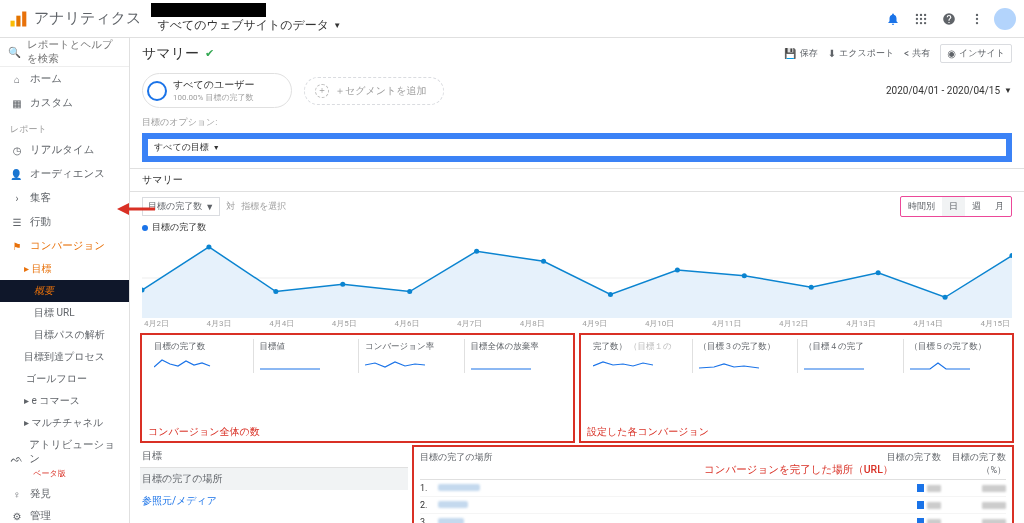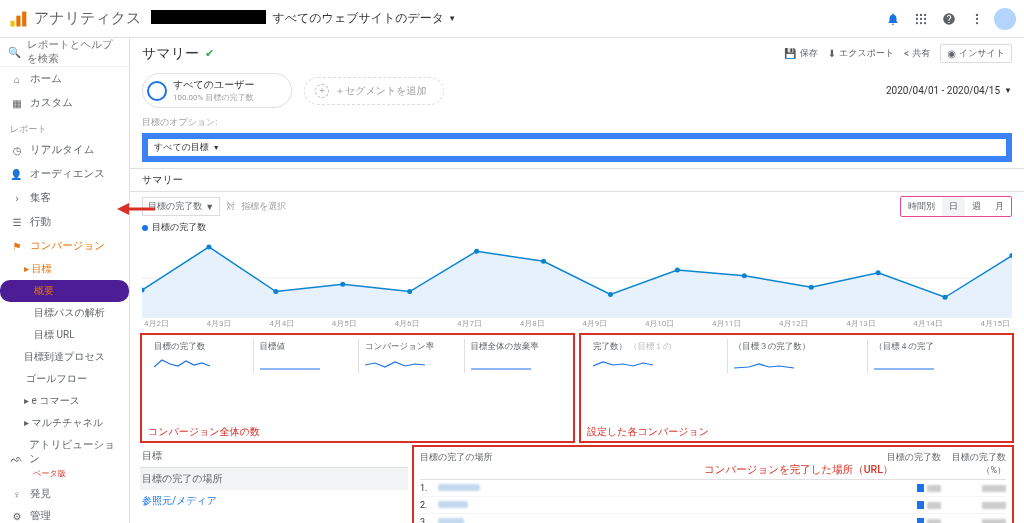--- a/index.html
+++ b/index.html
@@ -19,21 +19,21 @@
   .app-body { display: flex; height: 485px; }
 
   .sidebar { width: 130px; border-right: 1px solid #e0e0e0; display: flex; flex-direction: column; background: #fff; font-size: 10.5px; }
   .search-row { height: 30px; border-bottom: 1px solid #eee; display: flex; align-items: center; padding: 0 8px; color: #757575; }
   .search-row .mag { margin-right: 6px; }
   .nav-item { display: flex; align-items: center; padding: 5px 8px 5px 10px; color: #5f6368; cursor: pointer; }
   .nav-item .icon-slot { width: 14px; text-align: center; margin-right: 6px; font-size: 10px; }
   .nav-item.active { color: #e8710a; }
   .nav-section-label { padding: 8px 10px 2px; color: #9e9e9e; font-size: 9px; }
   .nav-sub { padding: 4px 8px 4px 24px; color: #5f6368; cursor: pointer; font-size: 10px; }
-  .nav-sub.sel { background: #4c1d95; color: #e8710a; border-radius: 10px; }
+  .nav-sub.sel { background: #0f172a; color: #e8710a; border-radius: 0; font-style: italic; }
   .arrow-red { position: absolute; left: 115px; top: 201px; }
   .arrow-red svg { display: block; }
   .sidebar .filler { flex: 1; }
   .bottom-nav .nav-item { padding: 4px 8px 4px 10px; }
   .beta-tag { color: #d93025; font-size: 8px; margin-left: 4px; }
 
   .main { flex: 1; display: flex; flex-direction: column; overflow: hidden; background: #fff; }
   .page-header { display: flex; align-items: center; padding: 6px 12px; }
   .page-header h1 { font-size: 14px; font-weight: 400; color: #333; }
   .page-header .check { color: #34a853; margin-left: 6px; font-size: 11px; }
@@ -108,21 +108,21 @@
 
 <div class="top-bar">
   <span class="ga-logo">
     <svg viewBox="0 0 24 24" width="20" height="20">
         <rect x="3" y="14" width="5" height="7" fill="#fbbc04"></rect>
         <rect x="10" y="8" width="5" height="13" fill="#e37400"></rect>
         <rect x="17" y="3" width="5" height="18" fill="#e8710a"></rect>
       </svg>
   </span>
   <span class="brand-title">アナリティクス</span>
-  <div style="display:flex;flex-direction:row;">
+  <div style="display:flex;flex-direction:column;">
     <span class="black-redact"></span>
     <span class="prop-name">
       <span>すべてのウェブサイトのデータ</span>
         <span class="caret">▼</span>
     </span>
   </div>
   <div class="spacer"></div>
   <span class="top-icon bell">
       <svg width="14" height="14" viewBox="0 0 24 24" fill="#1a73e8">
         <path d="M12 22a2 2 0 0 0 2-2h-4a2 2 0 0 0 2 2zm6-6V11c0-3.07-1.63-5.64-4.5-6.32V4a1.5 1.5 0 1 0-3 0v.68C7.64 5.36 6 7.92 6 11v5l-2 2v1h16v-1l-2-2z"></path>
@@ -187,22 +187,22 @@
     <div class="nav-item">
         <span class="icon-slot">☰</span>
         <span>行動</span>
       </div>
     <div class="nav-item active">
         <span class="icon-slot">⚑</span>
         <span>コンバージョン</span>
       </div>
     <div class="nav-sub" style="color:#e8710a;">▸ <span>目標</span></div>
     <div class="nav-sub sel" style="padding-left:34px;">概要</div>
+    <div class="nav-sub" style="padding-left:34px;">目標 URL</div>
     <div class="nav-sub" style="padding-left:34px;">目標パスの解析</div>
-    <div class="nav-sub" style="padding-left:34px;">目標 URL</div>
     <div class="nav-sub" style="">目標到達プロセス</div>
     <div class="nav-sub" style="padding-left:26px;">ゴールフロー</div>
     <div class="nav-sub">▸ <span>e コマース</span></div>
     <div class="nav-sub">▸ <span>マルチチャネル</span></div>
 
     <div class="filler"></div>
     <div class="bottom-nav">
       <div class="nav-item">
           <span class="icon-slot">ᨒ</span>
           <span><span>アトリビューション</span><br><span class="beta-tag">ベータ版</span></span>
@@ -389,20 +389,28 @@
               </div>
             </div>
           <div class="mini-card">
               <div class="mt">（目標４の完了</div>
               <div class="spark">
                 <svg width="60" height="14">
                   <path d="M0 12 L60 12" stroke="#1a73e8" fill="none" stroke-width="1.2"></path>
                 </svg>
               </div>
             </div>
+          <div class="mini-card">
+              <div class="mt">（目標５の完了数）</div>
+              <div class="spark">
+                <svg width="60" height="14">
+                  <path d="M0 12 L20 12 L28 6 L36 12 L60 12" stroke="#1a73e8" fill="none" stroke-width="1.2"></path>
+                </svg>
+              </div>
+            </div>
         </div>
         <div class="red-annot">設定した各コンバージョン</div>
       </div>
     </div>
 
     <div class="bottom-row">
       <div class="left-goals">
         <div class="hdr">目標</div>
         <div class="lgrow sel">目標の完了の場所</div>
         <div class="lgrow link">参照元/メディア</div>

